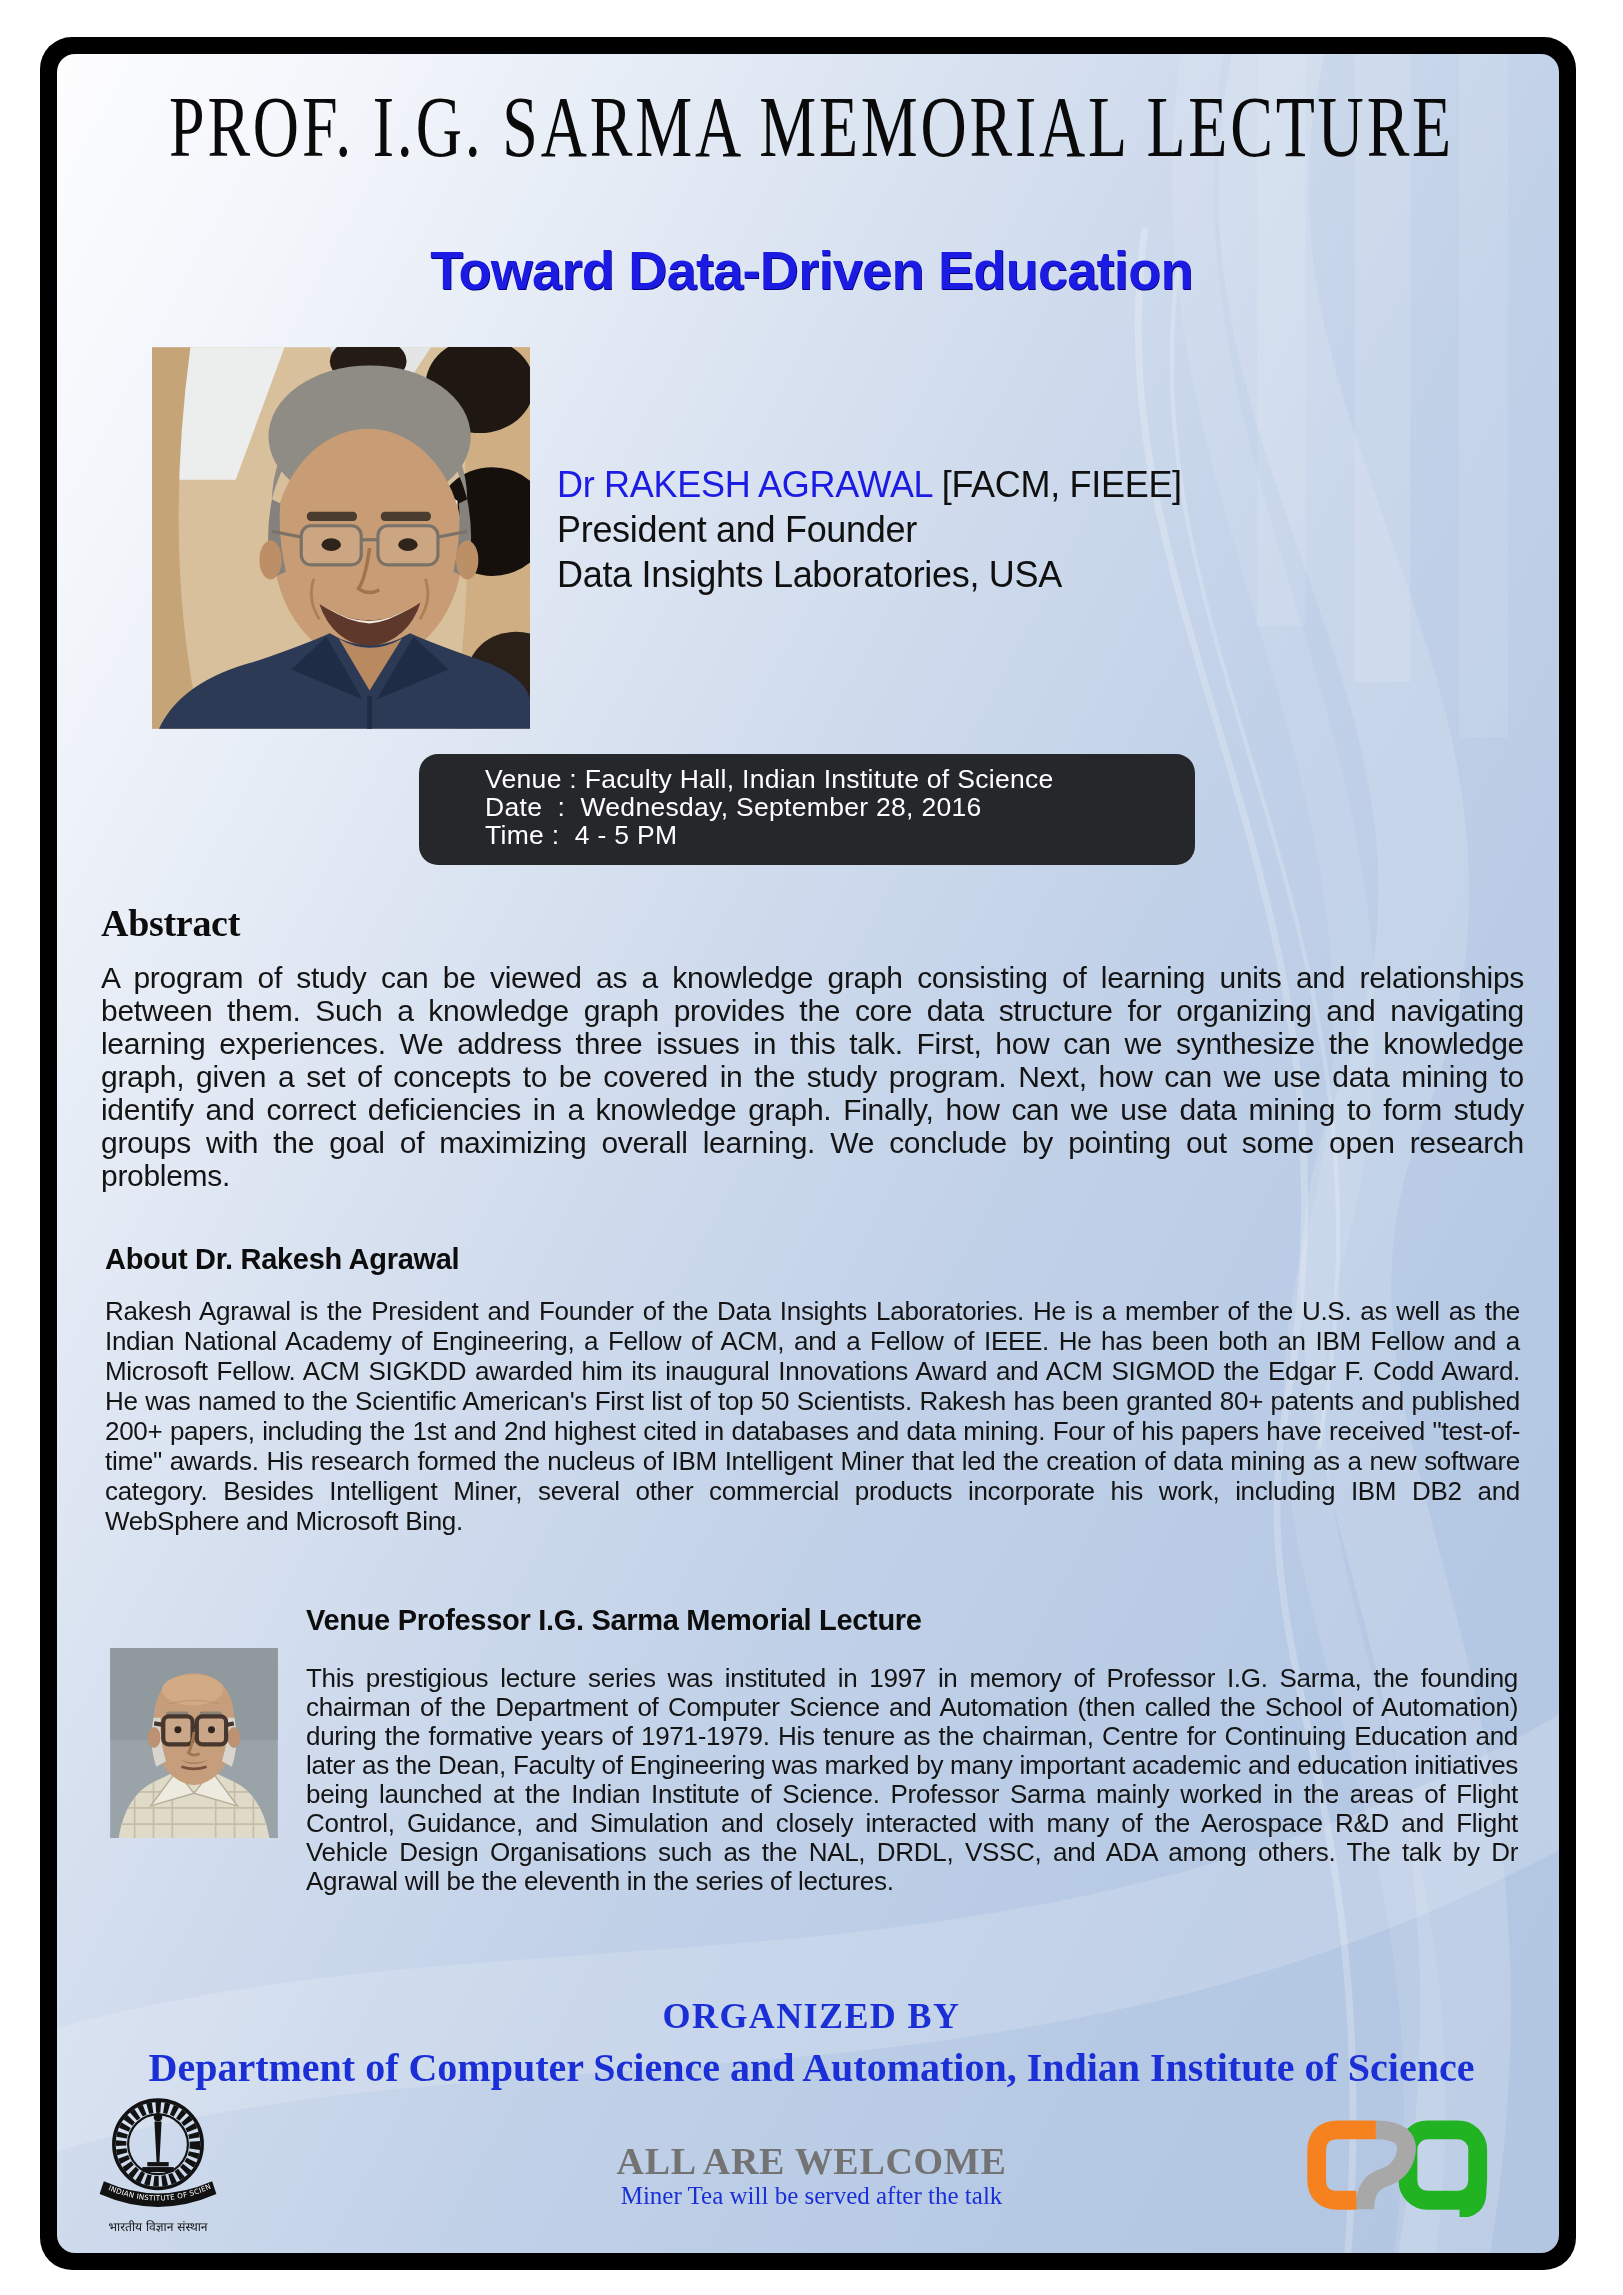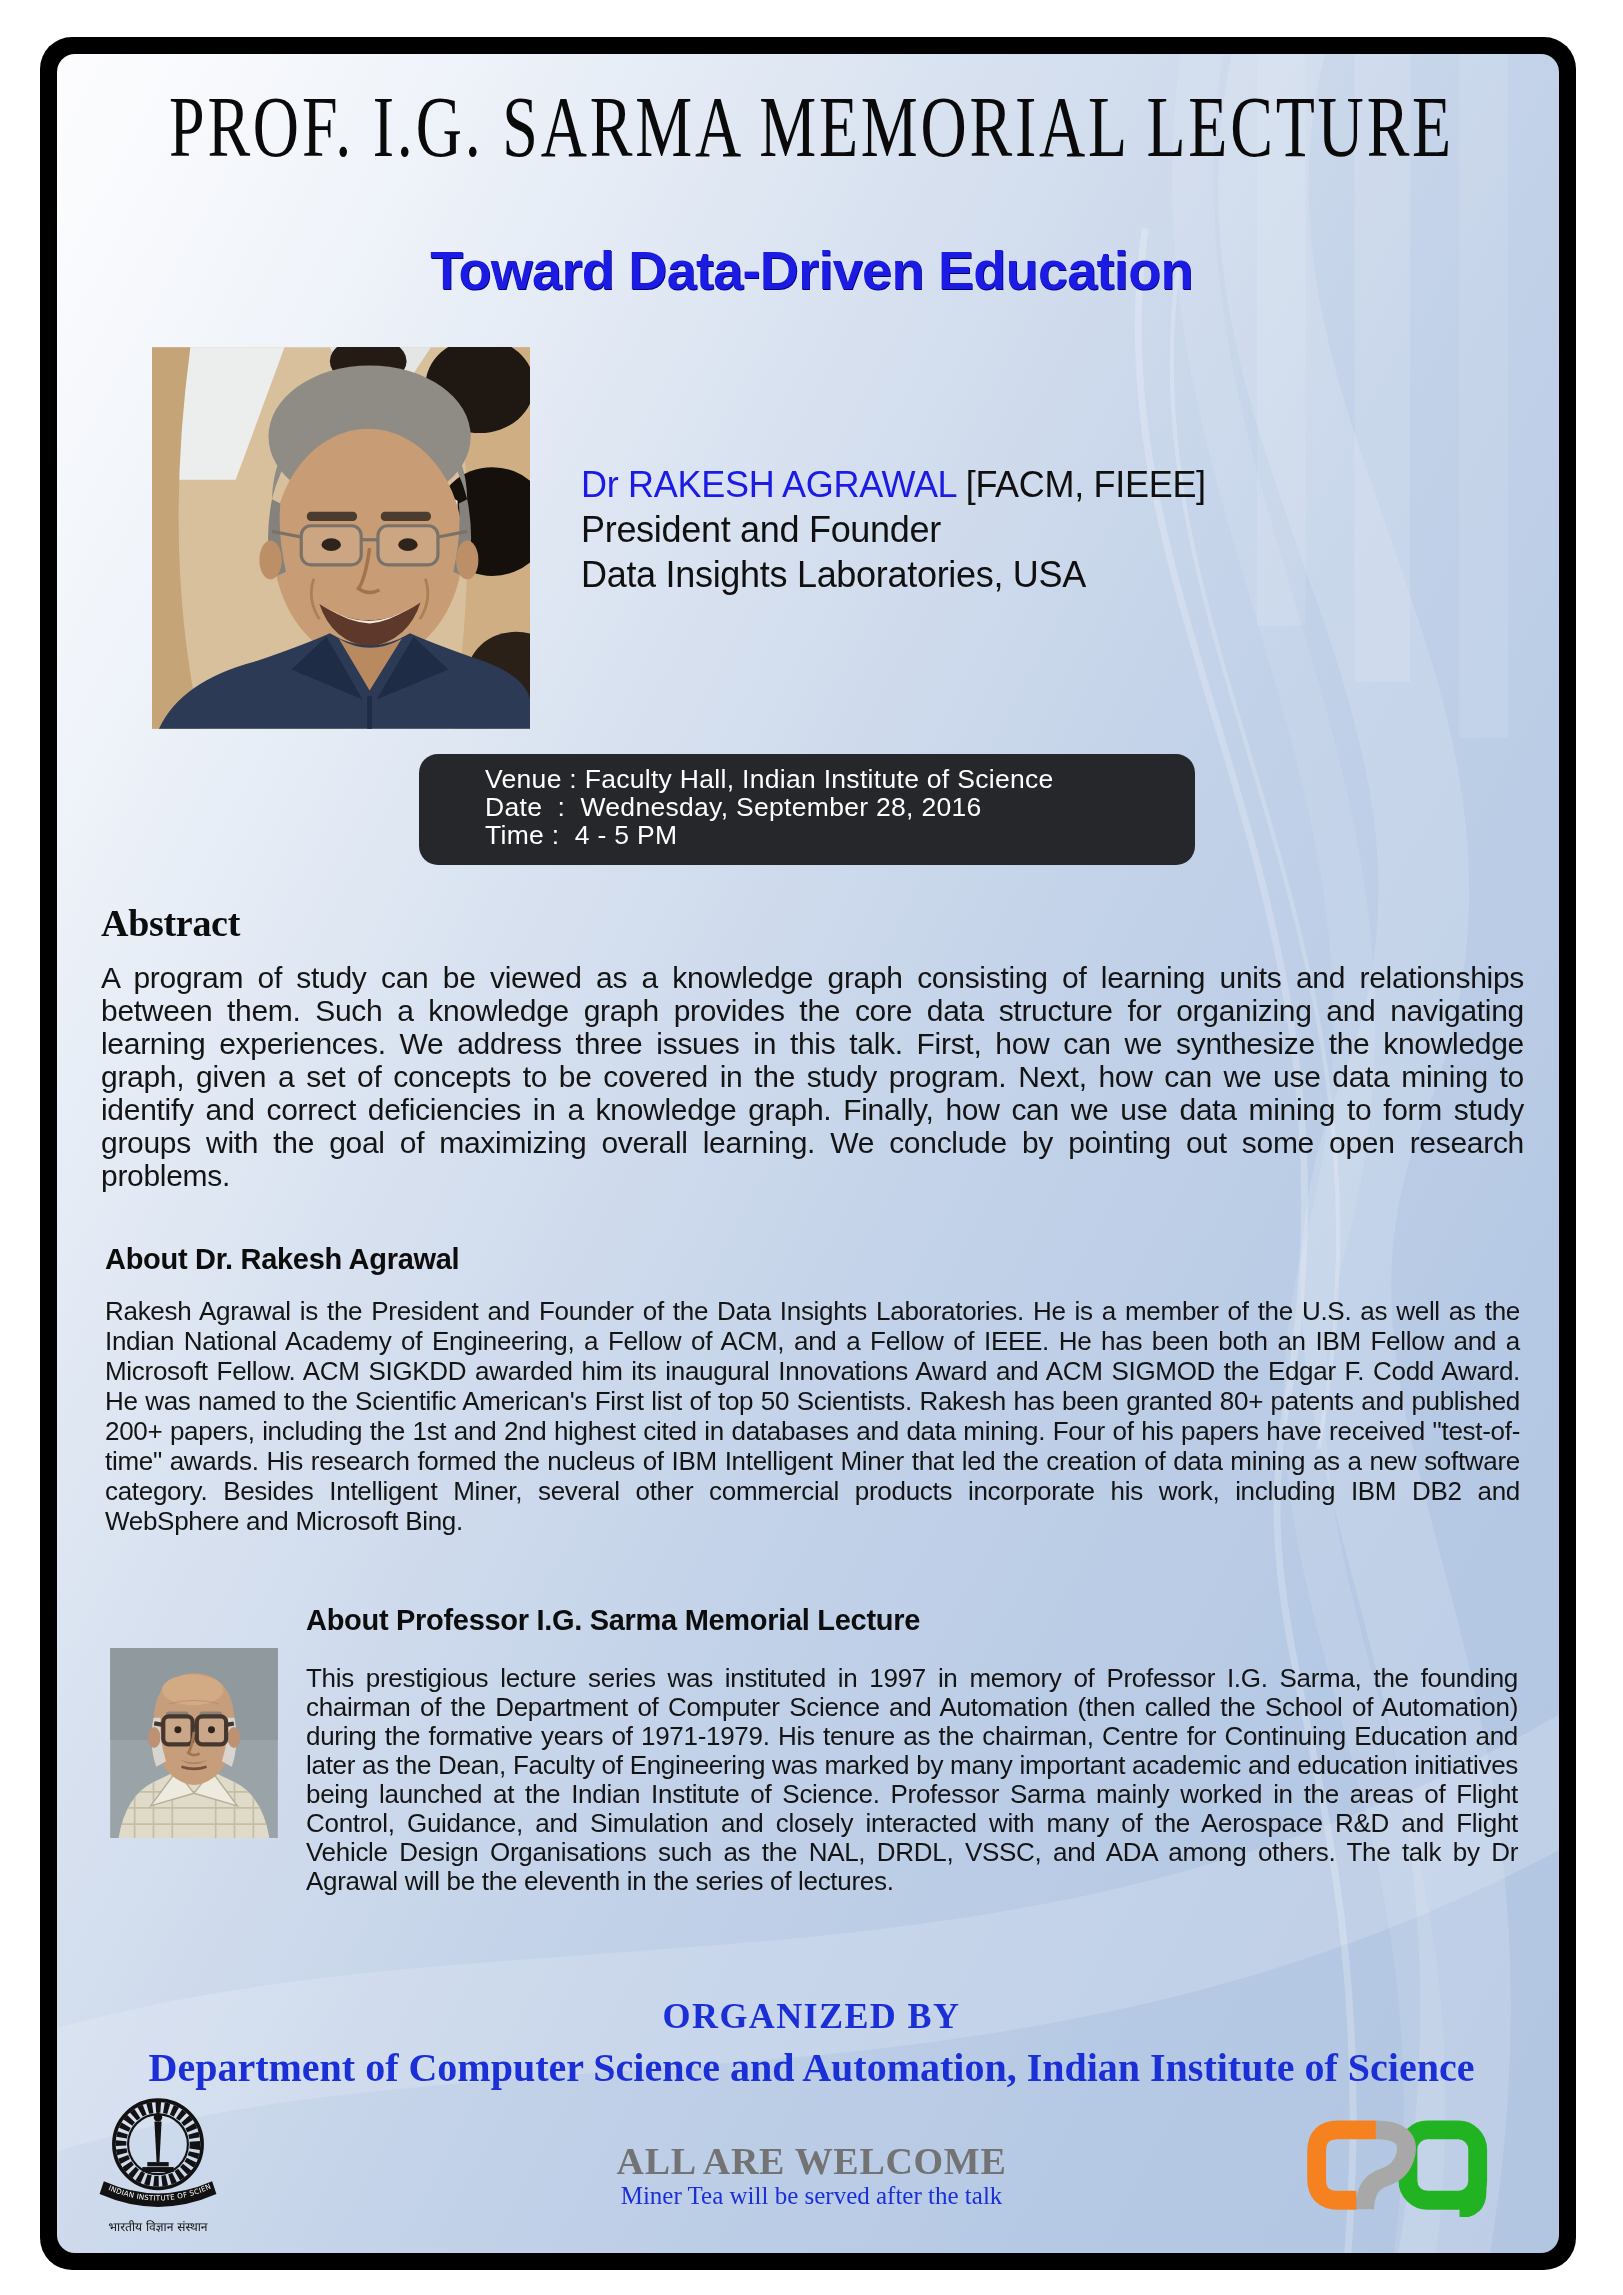--- a/index.html
+++ b/index.html
@@ -13,21 +13,21 @@
   .series-title{position:absolute;left:0;top:85px;width:100%;text-align:center;
     font-family:"Liberation Serif",serif;font-size:64px;font-weight:400;color:#0a0a0a;
     letter-spacing:2.8px;line-height:1.0;transform:scaleY(1.34);transform-origin:center top;white-space:nowrap;}
   .talk-title{position:absolute;left:0;top:239px;width:100%;text-align:center;
     font-size:54px;font-weight:700;letter-spacing:-0.7px;}
 
   .photo{position:absolute;overflow:hidden;}
   .photo-agrawal{left:152px;top:347px;width:378px;height:382px;}
   .photo-sarma{left:110px;top:1648px;width:168px;height:190px;}
 
-  .speaker{position:absolute;left:557px;top:462px;white-space:nowrap;margin-left:24px;}
+  .speaker{position:absolute;left:557px;top:462px;white-space:nowrap;}
   .speaker .line{font-size:36px;line-height:45px;color:#101010;letter-spacing:-0.3px;}
 
   .venue-box{position:absolute;left:419px;top:754px;width:776px;height:111px;background:#25272b;
     border-radius:19px;box-sizing:border-box;padding:11px 0 0 66px;}
   .venue-box .row{font-size:26.5px;line-height:28px;color:#ffffff;white-space:pre;letter-spacing:0.3px;}
 
   .h-sans{position:absolute;font-weight:700;color:#0d0d0d;letter-spacing:-0.3px;}
   .abstract-heading{left:101px;top:901px;font-size:38px;font-family:Liberation Serif, serif;}
   .about-speaker-heading{left:105px;top:1243px;font-size:29px;}
   .about-lecture-heading{left:306px;top:1604px;font-size:29px;}
@@ -126,21 +126,21 @@
     <div class="row"><span>Date  :  </span><span>Wednesday, September 28, 2016</span></div>
     <div class="row"><span>Time :  </span><span>4 - 5 PM</span></div>
   </div>
 
   <div class="h-sans abstract-heading">Abstract</div>
   <div class="body-text abstract-body">A program of study can be viewed as a knowledge graph consisting of learning units and relationships between them. Such a knowledge graph provides the core data structure for organizing and navigating learning experiences. We address three issues in this talk. First, how can we synthesize the knowledge graph, given a set of concepts to be covered in the study program. Next, how can we use data mining to identify and correct deficiencies in a knowledge graph. Finally, how can we use data mining to form study groups with the goal of maximizing overall learning. We conclude by pointing out some open research problems.</div>
 
   <div class="h-sans about-speaker-heading">About Dr. Rakesh Agrawal</div>
   <div class="body-text about-speaker-body">Rakesh Agrawal is the President and Founder of the Data Insights Laboratories. He is a member of the U.S. as well as the Indian National Academy of Engineering, a Fellow of ACM, and a Fellow of IEEE. He has been both an IBM Fellow and a Microsoft Fellow. ACM SIGKDD awarded him its inaugural Innovations Award and ACM SIGMOD the Edgar F. Codd Award. He was named to the Scientific American's First list of top 50 Scientists. Rakesh has been granted 80+ patents and published 200+ papers, including the 1st and 2nd highest cited in databases and data mining. Four of his papers have received "test-of-time" awards. His research formed the nucleus of IBM Intelligent Miner that led the creation of data mining as a new software category. Besides Intelligent Miner, several other commercial products incorporate his work, including IBM DB2 and WebSphere and Microsoft Bing.</div>
 
-  <div class="h-sans about-lecture-heading">About Professor I.G. Sarma Memorial Lecture</div>
+  <div class="h-sans about-lecture-heading">Venue Professor I.G. Sarma Memorial Lecture</div>
 
   <div class="photo photo-sarma">
     <svg viewBox="0 0 240 272" width="168" height="190">
       <defs>
         <clipPath id="sarmaShirt">
             <path d="M12,272 Q22,212 62,192 L95,176 L145,176 L178,192 Q218,212 228,272 Z"></path>
           </clipPath>
       </defs>
       <rect width="240" height="272" fill="#99a3a8"></rect>
       <rect width="240" height="132" fill="#8f999e"></rect>

